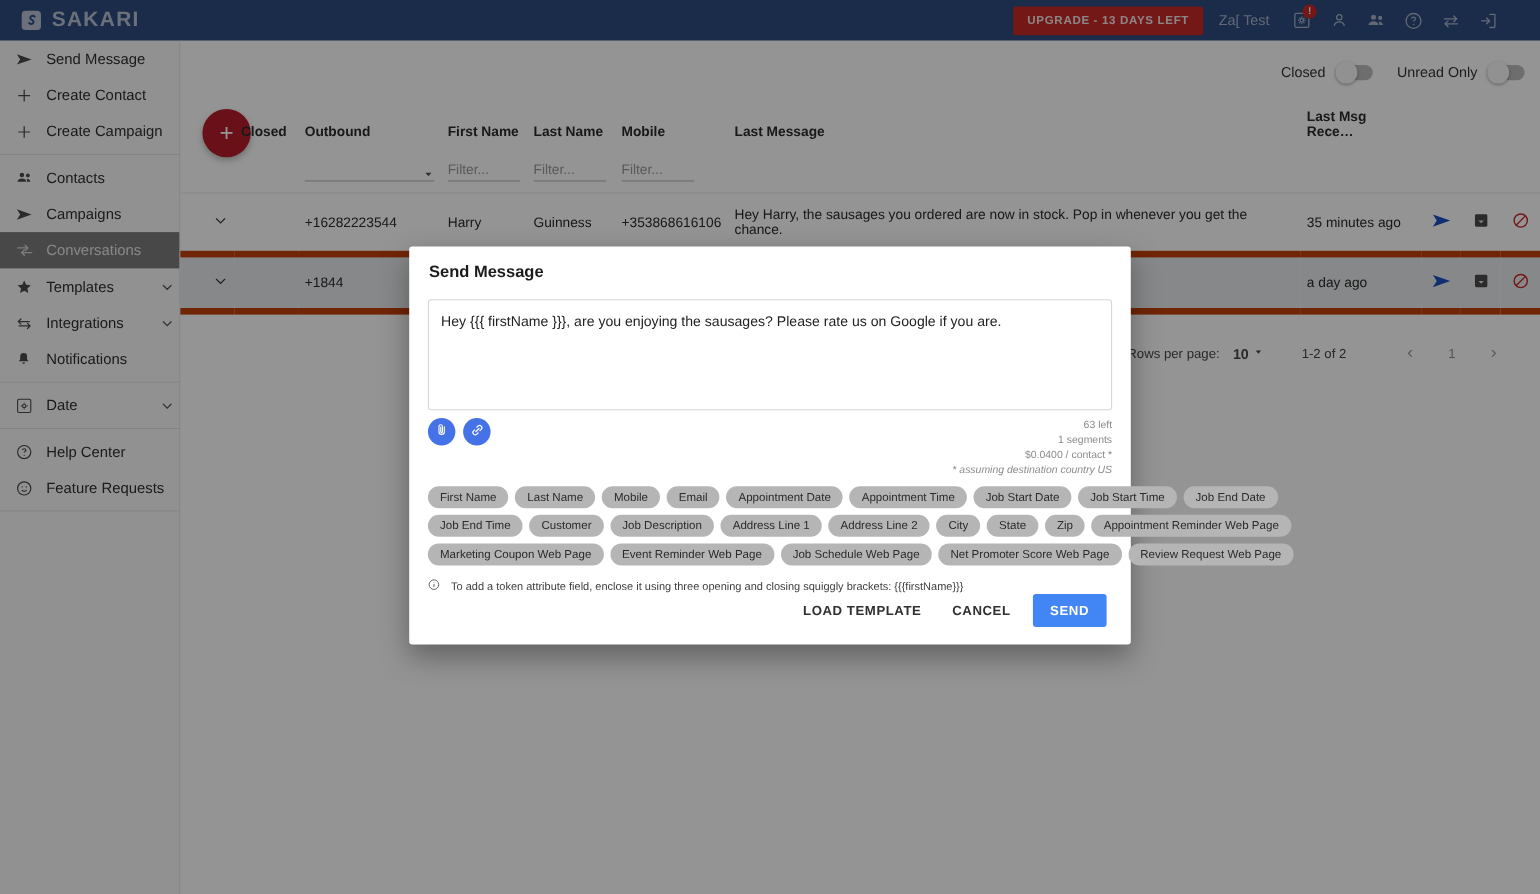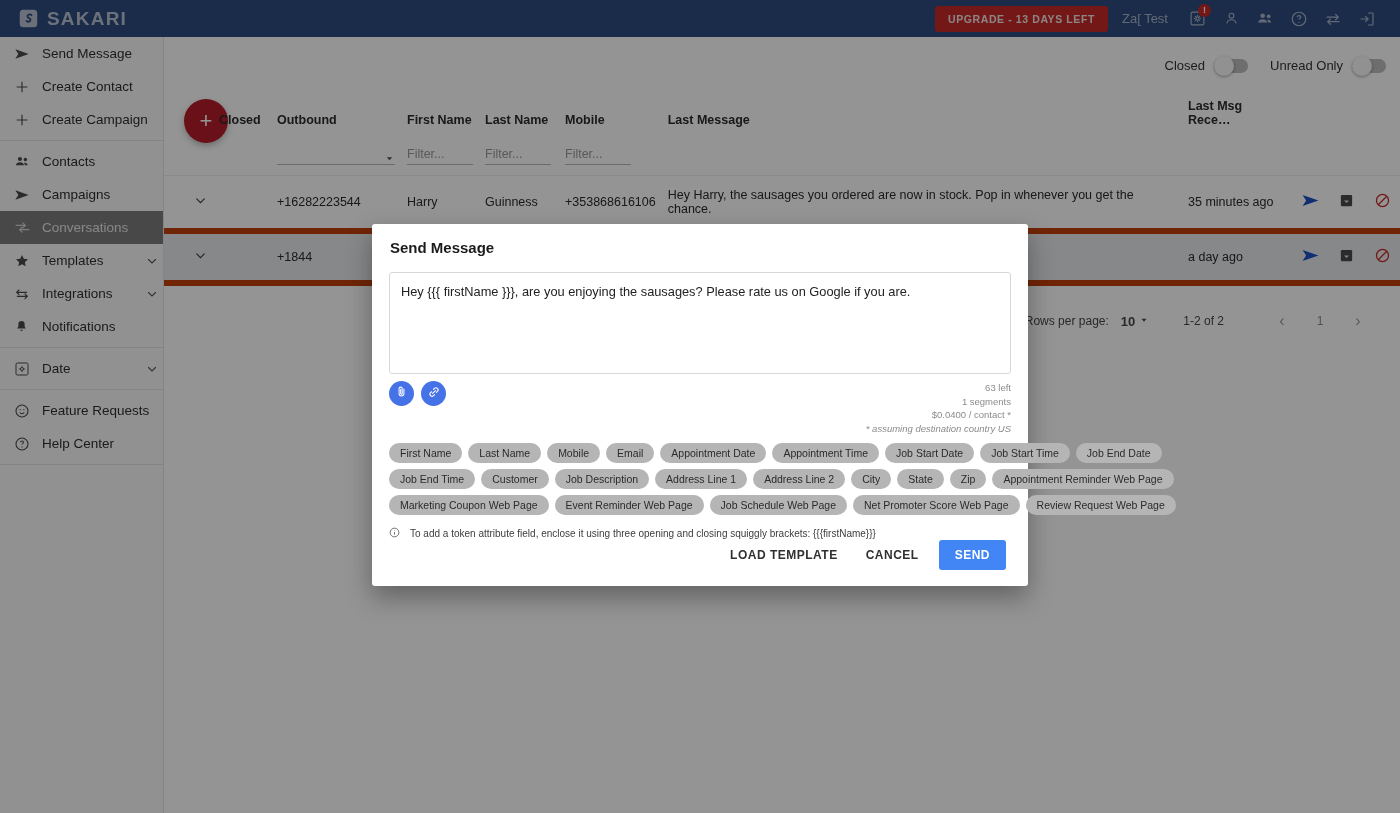--- a/index.html
+++ b/index.html
@@ -20,21 +20,21 @@
   .logo-zone {
     width: 164px; height: 37px; display: flex; align-items: center;
     padding-left: 18px; gap: 8px;
   }
   .logo-mark { width: 21px; height: 21px; flex: 0 0 auto; }
   .logo-text {
     color: #b9c2d2; font-size: 19px; font-weight: bold; letter-spacing: 1.2px;
   }
   .topbar-right {
     margin-left: auto; display: flex; align-items: center; gap: 0px;
-    padding-right: 16px; height: 37px;
+    padding-right: 30px; height: 37px;
   }
   .upgrade-btn {
     background: #c62828; color: #f2e5e5; border: none;
     font-family: "Liberation Sans", sans-serif;
     font-size: 10.5px; font-weight: bold; letter-spacing: .6px;
     padding: 7px 13px; border-radius: 3px; cursor: pointer; margin-right: 14px;
   }
   .acct-name { color: #aab6c9; font-size: 13px; margin-right: 12px; white-space: nowrap; }
   .ticon {
     position: relative; width: 34px; height: 37px;
@@ -388,37 +388,37 @@
           </svg>
       </span>
     </div>
 
     <div class="nav-sep"></div>
 
     <div class="nav-item">
       <span class="ni-icon">
         <svg width="16" height="16" viewBox="0 0 24 24" fill="none" stroke="currentColor" stroke-width="1.6">
           <circle cx="12" cy="12" r="9"></circle>
+          <path d="M9.6 9.4c.2-1.3 1.2-2 2.4-2 1.3 0 2.3.8 2.3 2 0 1.7-2.3 1.7-2.3 3.3"></path>
+          <circle cx="12" cy="16.4" r=".85" fill="currentColor" stroke="none"></circle>
+        </svg>
+      </span>
+      <span class="ni-label">Help Center</span>
+    </div>
+
+    <div class="nav-item">
+      <span class="ni-icon">
+        <svg width="16" height="16" viewBox="0 0 24 24" fill="none" stroke="currentColor" stroke-width="1.6">
+          <circle cx="12" cy="12" r="9"></circle>
             <circle cx="9.2" cy="10" r=".9" fill="currentColor" stroke="none"></circle>
           <circle cx="14.8" cy="10" r=".9" fill="currentColor" stroke="none"></circle>
             <path d="M8.6 14.3c.9 1.1 2 1.6 3.4 1.6s2.5-.5 3.4-1.6"></path>
         </svg>
       </span>
       <span class="ni-label">Feature Requests</span>
-    </div>
-
-    <div class="nav-item">
-      <span class="ni-icon">
-        <svg width="16" height="16" viewBox="0 0 24 24" fill="none" stroke="currentColor" stroke-width="1.6">
-          <circle cx="12" cy="12" r="9"></circle>
-          <path d="M9.6 9.4c.2-1.3 1.2-2 2.4-2 1.3 0 2.3.8 2.3 2 0 1.7-2.3 1.7-2.3 3.3"></path>
-          <circle cx="12" cy="16.4" r=".85" fill="currentColor" stroke="none"></circle>
-        </svg>
-      </span>
-      <span class="ni-label">Help Center</span>
     </div>
 
     <div class="nav-sep"></div>
   </nav>
 
   <div class="main">
 
     <div class="toggles-row">
       <div class="toggle-wrap">
         <span class="toggle-label">Closed</span>

